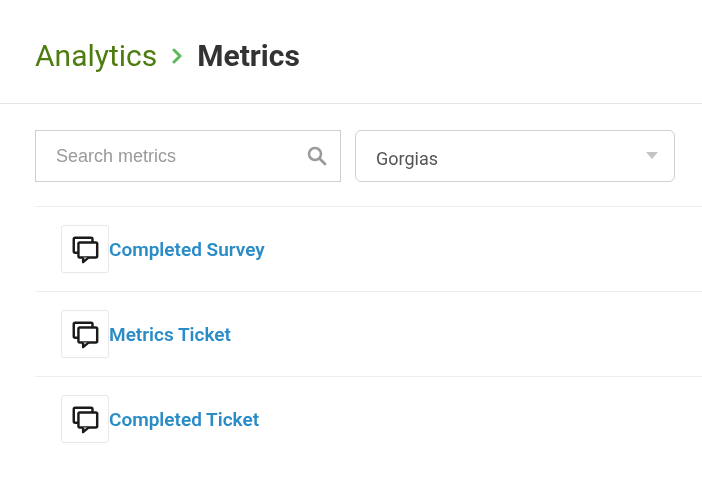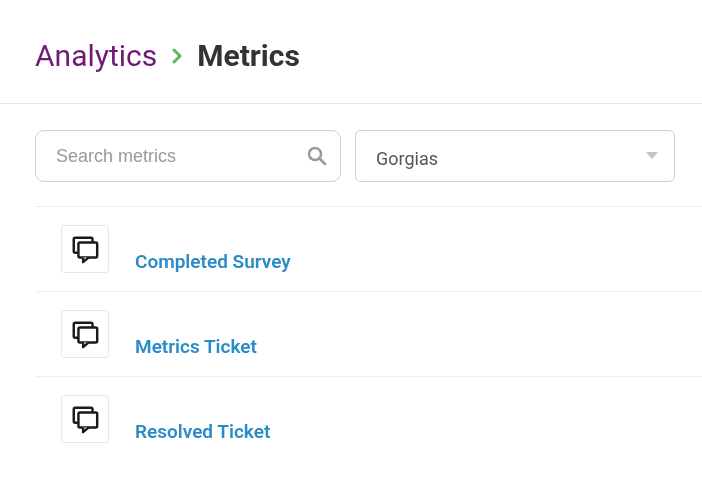--- a/index.html
+++ b/index.html
@@ -15,21 +15,21 @@
     padding: 38px 35px 30px 35px;
   }
   .breadcrumb {
     display: flex;
     align-items: center;
     gap: 14px;
     font-size: 30px;
     font-weight: 400;
   }
   .breadcrumb .root {
-    color: #701a75;
+    color: #4d7c0f;
   }
   .breadcrumb .chevron {
     color: #5cb85c;
     font-size: 20px;
     font-weight: 700;
     display: inline-flex;
     align-items: center;
   }
   .breadcrumb .current {
     color: #333;
@@ -46,21 +46,21 @@
     padding: 26px 35px 24px 35px;
   }
   .search-wrap {
     position: relative;
     flex: 0 0 306px;
   }
   .search-input {
     width: 100%;
     height: 52px;
     border: 1px solid #d0d0d0;
-    border-radius: 9px;
+    border-radius: 0;
     padding: 0 44px 0 20px;
     font-size: 18px;
     color: #555;
     outline: none;
     background: #fff;
   }
   .search-input::placeholder { color: #9a9a9a; }
   .search-icon {
     position: absolute;
     right: 14px;
@@ -92,22 +92,21 @@
     top: 50%;
     transform: translateY(-50%);
     color: #bfbfbf;
     display: flex;
   }
   .list {
     padding: 0 0 0 35px;
   }
   .list-row {
     display: flex;
-    align-items: flex-end;
-    gap: 26px;
+    align-items: center;
     padding: 18px 0 18px 26px;
     border-top: 1px solid #eee;
     cursor: pointer;
   }
   .list-row:first-child { border-top: 1px solid #eee; }
   .list-row .icon-box {
     width: 48px;
     height: 48px;
     border: 1px solid #e8e8e8;
     border-radius: 3px;
@@ -187,16 +186,16 @@
   </div>
 
   <div class="list-row">
     <div class="icon-box">
       <svg width="30" height="30" viewBox="0 0 32 32" fill="none">
         <rect x="4" y="4" width="20" height="16" rx="1.5" stroke="#1a1a1a" stroke-width="2.6" fill="#fff"></rect>
         <rect x="9" y="9" width="20" height="16" rx="1.5" stroke="#1a1a1a" stroke-width="2.6" fill="#fff"></rect>
         <path d="M14 25 L14 30 L20 25" stroke="#1a1a1a" stroke-width="2.6" fill="#fff" stroke-linejoin="round"></path>
       </svg>
     </div>
-    <span class="label">Resolved Ticket</span>
+    <span class="label">Completed Ticket</span>
   </div>
 
 </div>
 
 </body></html>

